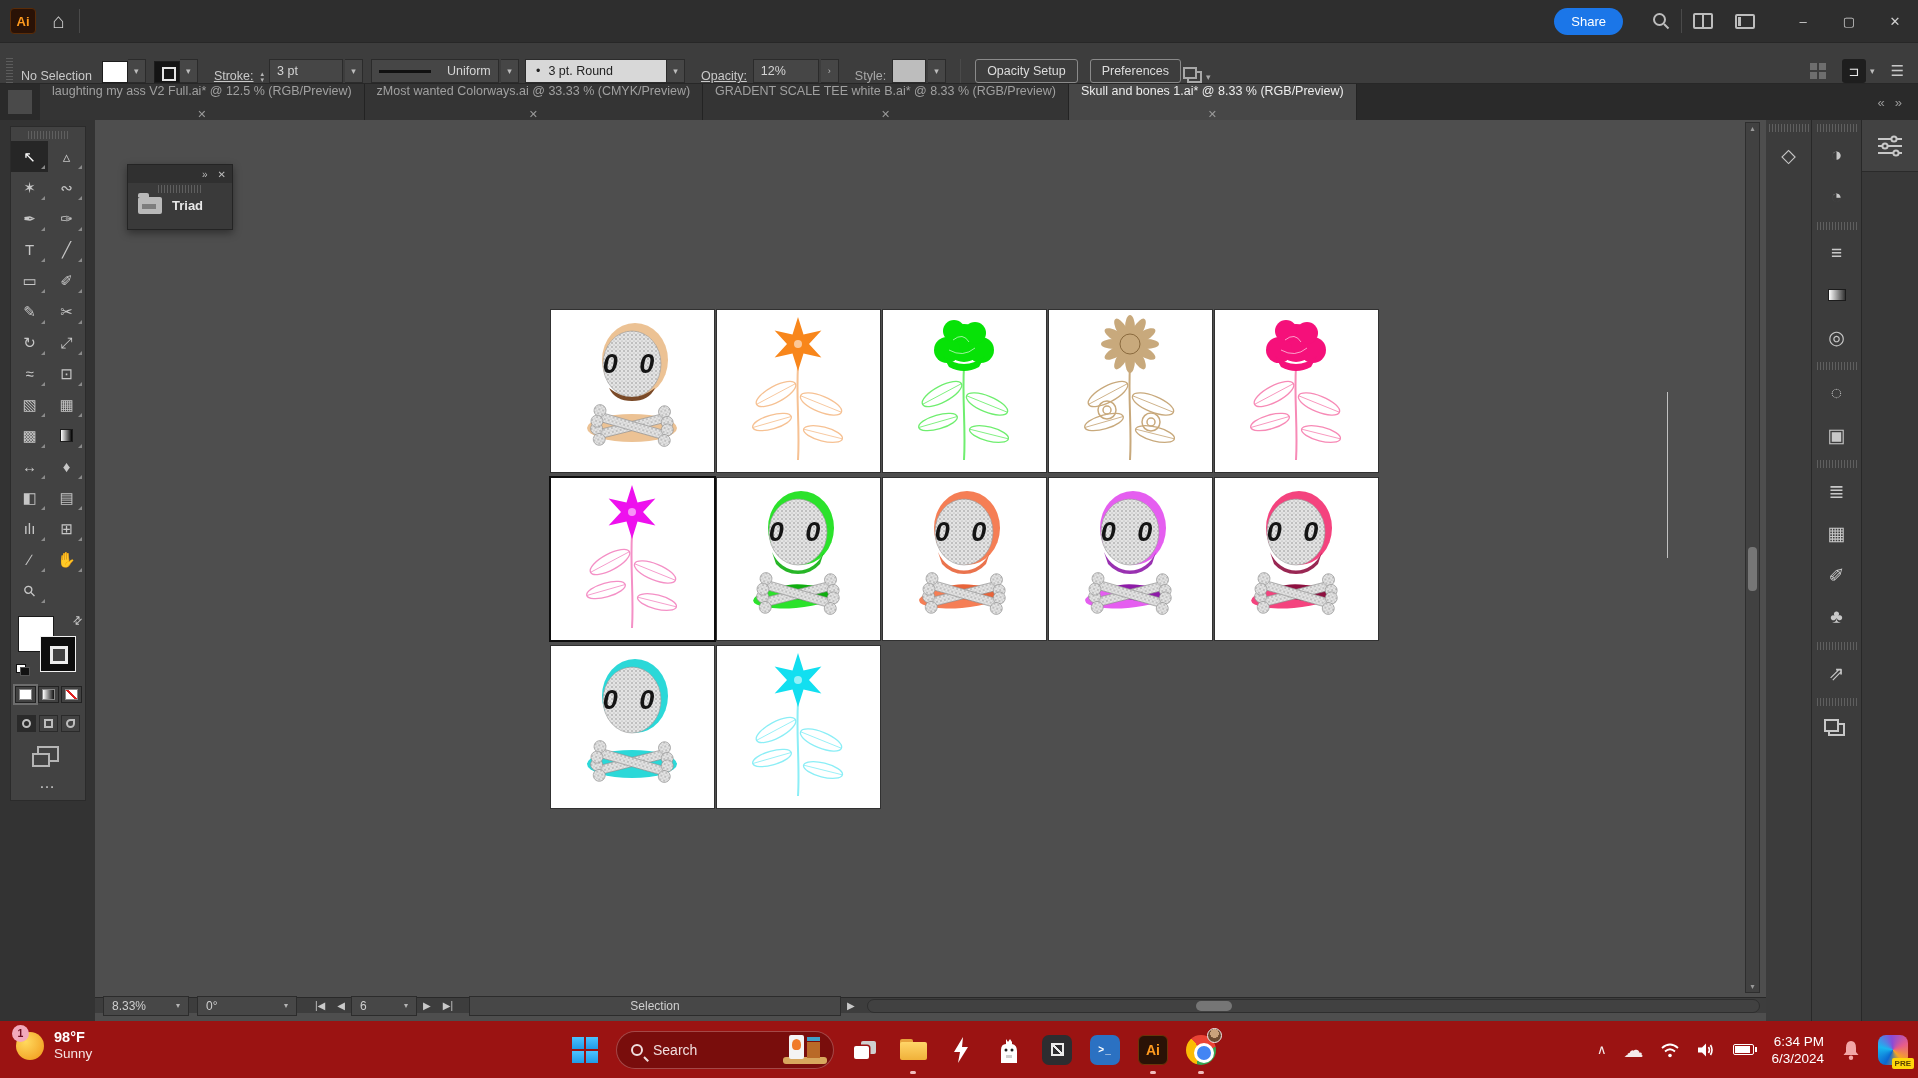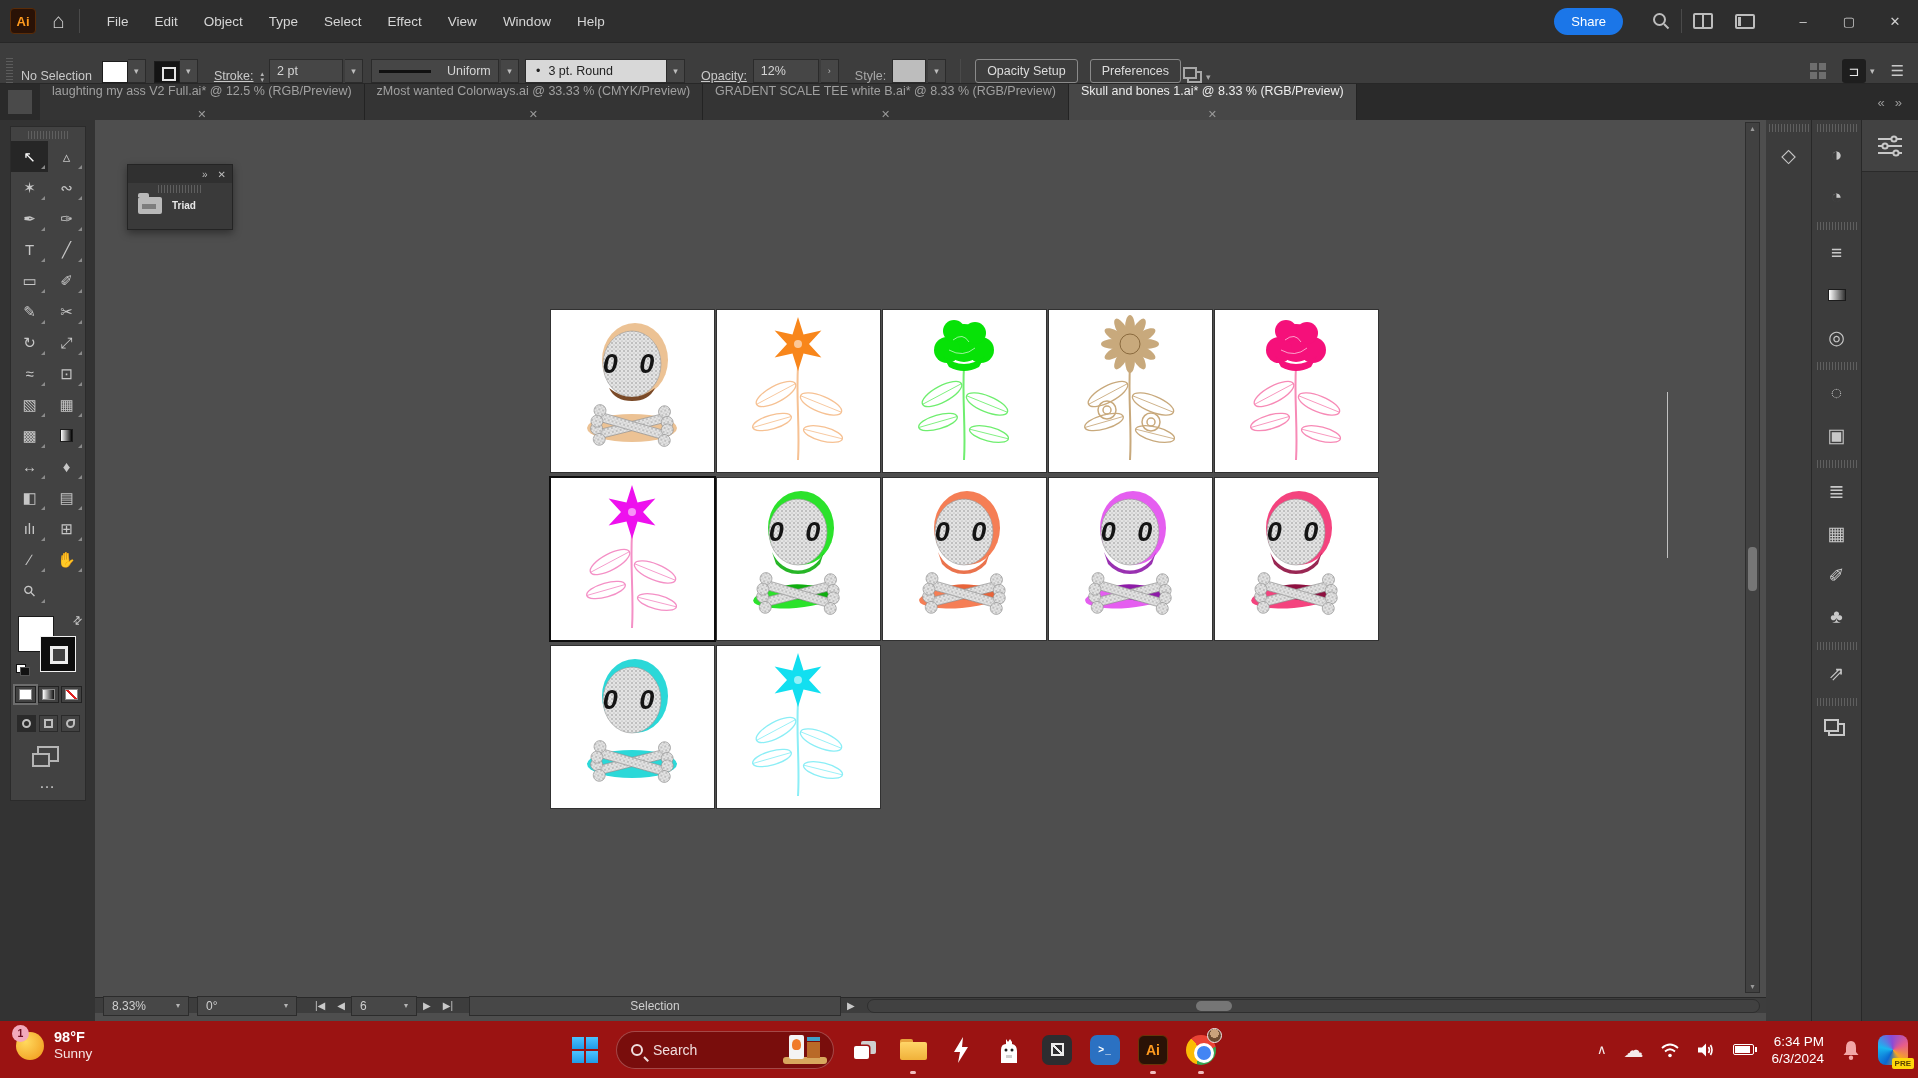--- a/index.html
+++ b/index.html
@@ -101,21 +101,21 @@
   .artboard svg { display:block; width:163px; height:162px; }
   #guide-line { left:1572px; top:272px; width:1px; height:166px; background:#d6d6d6; opacity:.85; }
   
   #triad { left:32px; top:44px; width:106px; height:66px; background:#3a3a3a; border:1px solid #242424; box-shadow:0 3px 8px rgba(0,0,0,.4); }
   #triad .bar { height:18px; background:#303030; display:flex; align-items:center; justify-content:flex-end; gap:10px; padding:0 6px; color:#bdbdbd; font-size:10px; }
   #triad .grip-h { width:44px; margin:2px auto; }
   #triad .row { display:flex; align-items:center; gap:10px; padding:2px 10px; }
   .folder-ic { width:24px; height:17px; background:#b9b9b9; border-radius:2px; position:relative; }
   .folder-ic::before { content:""; position:absolute; left:0; top:-4px; width:11px; height:4px; background:#b9b9b9; border-radius:2px 2px 0 0; }
   .folder-ic::after { content:""; position:absolute; left:4px; top:7px; width:14px; height:5px; background:#7d7d7d; }
-  #triad .lbl { color:#e8e8e8; font-size:10px; font-weight:bold; }
+  #triad .lbl { color:#e8e8e8; font-size:13px; font-weight:bold; }
   
   #vscroll { left:1650px; top:2px; width:15px; height:871px; background:#414141; border:1px solid #2e2e2e; }
   #vscroll .thumb { position:absolute; left:2px; top:424px; width:9px; height:44px; background:#767676; border-radius:4px; }
   #vscroll .arr { position:absolute; left:0; width:13px; text-align:center; color:#9a9a9a; font-size:8px; }
 
   
   #statusbar { left:95px; top:997px; width:1671px; height:16px; background:#3d3d3d; border-top:1px solid #292929; display:flex; align-items:center; font-size:12px; color:#cfcfcf; z-index:25; }
   .sb-box { background:#474747; border:1px solid #2c2c2c; height:20px; display:flex; align-items:center; padding:0 8px; gap:8px; }
   .sb-dd { font-size:8px; color:#b5b5b5; }
   .sb-arr { padding:0 6px; color:#c9c9c9; font-size:10px; }
@@ -195,31 +195,20 @@
     </pattern>
   </defs>
 </svg>
 
 <div id="stage">
 
   <div id="menubar" class="abs">
     <div class="ai-logo">Ai</div>
     <div class="home-ic">⌂</div>
     <div class="vsep"></div>
-    <div id="menus">
-        <div class="menu">File</div>
-        <div class="menu">Edit</div>
-        <div class="menu">Object</div>
-        <div class="menu">Type</div>
-        <div class="menu">Select</div>
-        <div class="menu">Effect</div>
-        <div class="menu">View</div>
-        <div class="menu">Window</div>
-        <div class="menu">Help</div>
-      </div>
     <div id="mb-right">
       <div class="share-btn">Share</div>
       <div class="mb-ic mb-search">
         <svg width="18" height="18" viewBox="0 0 18 18">
             <circle cx="7.5" cy="7.5" r="5.5" fill="none" stroke="#bdbdbd" stroke-width="2"></circle>
             <line x1="12" y1="12" x2="16.5" y2="16.5" stroke="#bdbdbd" stroke-width="2"></line>
           </svg>
       </div>
       <div class="vsep"></div>
       <div class="mb-ic">
@@ -241,21 +230,21 @@
     <span>No Selection</span>
     <span class="swatch fill"></span>
     <span class="cb-dd">▾</span>
     <span class="swatch stroke" style="margin-left:2px"></span>
     <span class="cb-dd">▾</span>
     <span class="underl">Stroke:</span>
     <span class="spinner">
         <span>▴</span>
         <span>▾</span>
       </span>
-    <span class="cb-box" style="width:74px">2 pt</span>
+    <span class="cb-box" style="width:74px">3 pt</span>
     <span class="cb-dd">▾</span>
     <span class="cb-box" style="width:128px; gap:8px">
         <span class="line-sample"></span>
         <span>Uniform</span>
       </span>
     <span class="cb-dd">▾</span>
     <span class="brush-box" style="width:142px">
         <span>•</span>
         <span>3 pt. Round</span>
       </span>

